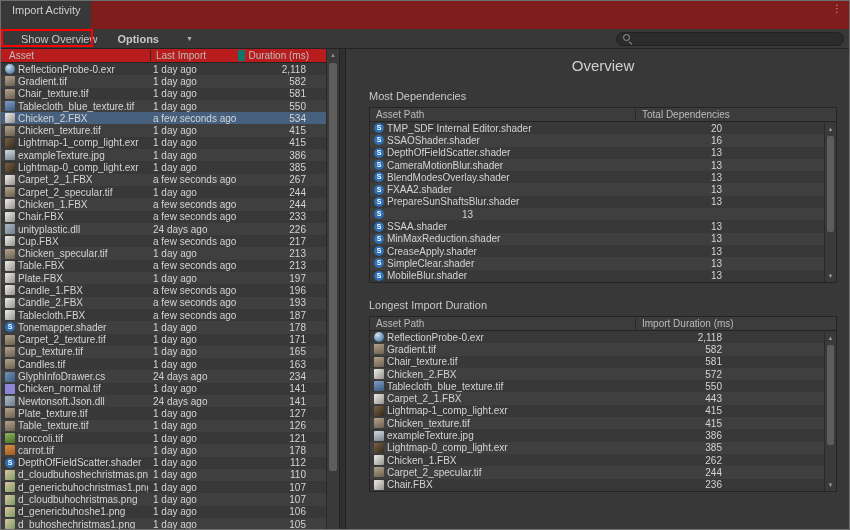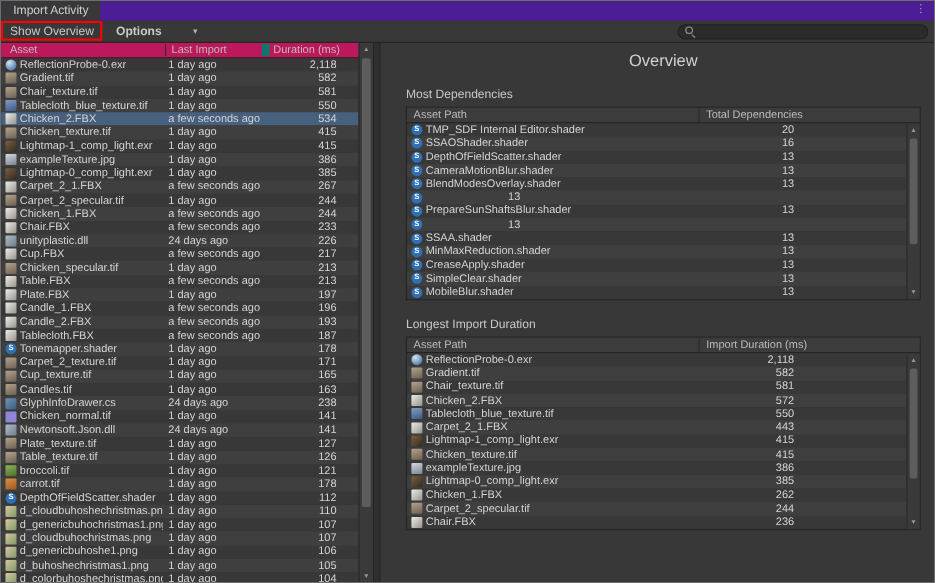--- a/index.html
+++ b/index.html
@@ -2,39 +2,39 @@
 <html><head>
 <meta charset="utf-8">
 <style>
   * { margin:0; padding:0; box-sizing:border-box; }
   body { background:#ffffff; font-family:"Liberation Sans","DejaVu Sans",sans-serif; }
   .window {
     position:relative; width:850px; height:530px; overflow:hidden;
     background:#383838; border:1px solid #6e6e6e; color:#d2d2d2;
   }
   
-  .tabstrip { height:18px; background:#4c1d95; display:flex; align-items:stretch; }
+  .tabstrip { height:28px; background:#7f1d1d; display:flex; align-items:stretch; }
   .tab { background:#383838; color:#cfcfcf; font-size:11px; line-height:18px; padding:0 11px; }
   .kebab { margin-left:auto; color:#a8a8a8; font-size:10px; line-height:16px; padding:0 7px; cursor:pointer; }
   
   .toolbar { position:relative; height:20px; background:#383838; border-bottom:1px solid #232323; display:flex; align-items:center; }
   .tb-btn { font-size:11px; color:#c8c8c8; height:16px; line-height:16px; display:flex; align-items:center; cursor:default; }
-  .tb-show { margin-left:4px; padding:0 4px; }
+  .tb-show { margin-left:16px; padding:0 4px; }
   .tb-options { margin-left:12px; width:82px; padding:0 4px; justify-content:space-between;font-weight:bold; }
   .caret { font-size:8px; color:#b0b0b0; margin-left:6px; }
   .red-box { position:absolute; left:0px; top:0px; width:92px; height:18px; border:2px solid #ff0000; pointer-events:none; z-index:5; }
   .searchbox { margin-left:auto; margin-right:5px; width:228px; height:14px; background:#2b2b2b; border:1px solid #212121; border-radius:8px; display:flex; align-items:center; padding-left:5px; }
   .search-icon { position:relative; width:11px; height:11px; }
   .search-icon::before { content:""; position:absolute; left:1px; top:1px; width:5px; height:5px; border:1px solid #999; border-radius:50%; }
   .search-icon::after { content:""; position:absolute; left:7px; top:7.5px; width:3.5px; height:1.2px; background:#999; transform:rotate(45deg); transform-origin:left center; }
   
   .content { display:flex; height:491px; }
   
   .left-panel { position:relative; width:338px; background:#383838; overflow:hidden; }
-  .lheader { position:absolute; left:0; right:13px; top:0; height:14px; background:#be185d; border-bottom:1px solid #242424; display:flex; font-size:10px; color:#bcbcbc; align-items:center; }
+  .lheader { position:absolute; left:0; right:13px; top:0; height:14px; background:#b91c1c; border-bottom:1px solid #242424; display:flex; font-size:10px; color:#bcbcbc; align-items:center; }
   .lh-asset { flex:0 0 150px; padding-left:8px; border-right:1px solid #2b2b2b; }
   .lh-last { flex:0 0 94px; padding-left:5px; border-right:7px solid #0f766e; }
   .lh-dur { flex:0 0 68px; text-align:right; padding-right:4px; }
   .lrows { position:absolute; left:0; right:13px; top:14px; bottom:0; overflow:hidden; }
   .lrow { height:12.3px; display:flex; align-items:center; font-size:10px; color:#d4d4d4; white-space:nowrap; }
   .lrow:nth-child(even) { background:#3f3f3f; }
   .lrow.selected { background:#46607e; }
   .c-asset { flex:0 0 133px; padding-left:3px; overflow:hidden; text-overflow:clip; }
   .c-last { flex:0 0 94px; padding-left:5px; overflow:hidden; }
   .c-dur { flex:0 0 68px; text-align:right; padding-right:4px; }
@@ -287,21 +287,21 @@
     <span class="icon icon-tif"></span>
     <span class="c-asset">Candles.tif</span>
     <span class="c-last">1 day ago</span>
     <span class="c-dur">163</span>
   </div>
 
   <div class="lrow">
     <span class="icon icon-cs"></span>
     <span class="c-asset">GlyphInfoDrawer.cs</span>
     <span class="c-last">24 days ago</span>
-    <span class="c-dur">238</span>
+    <span class="c-dur">234</span>
   </div>
 
   <div class="lrow">
     <span class="icon icon-tifn"></span>
     <span class="c-asset">Chicken_normal.tif</span>
     <span class="c-last">1 day ago</span>
     <span class="c-dur">141</span>
   </div>
 
   <div class="lrow">
@@ -432,20 +432,21 @@
   </div>
 
   <div class="orow">
     <span class="icon icon-shader"></span>
     <span class="c-path">BlendModesOverlay.shader</span>
     <span class="c-val">13</span>
   </div>
 
   <div class="orow">
     <span class="icon icon-shader"></span>
+    <span class="c-path">FXAA2.shader</span>
     <span class="c-val">13</span>
   </div>
 
   <div class="orow">
     <span class="icon icon-shader"></span>
     <span class="c-path">PrepareSunShaftsBlur.shader</span>
     <span class="c-val">13</span>
   </div>
 
   <div class="orow">

